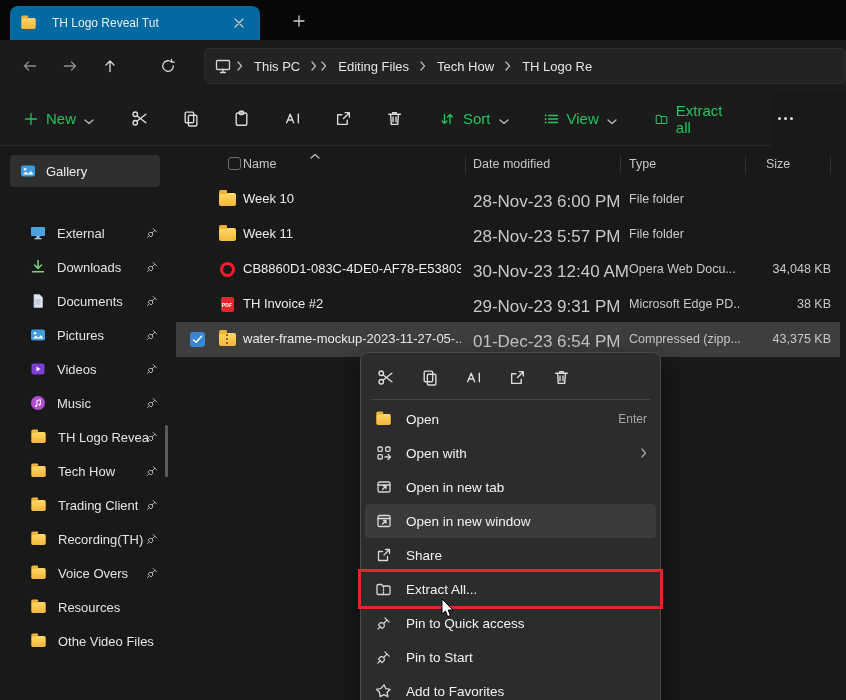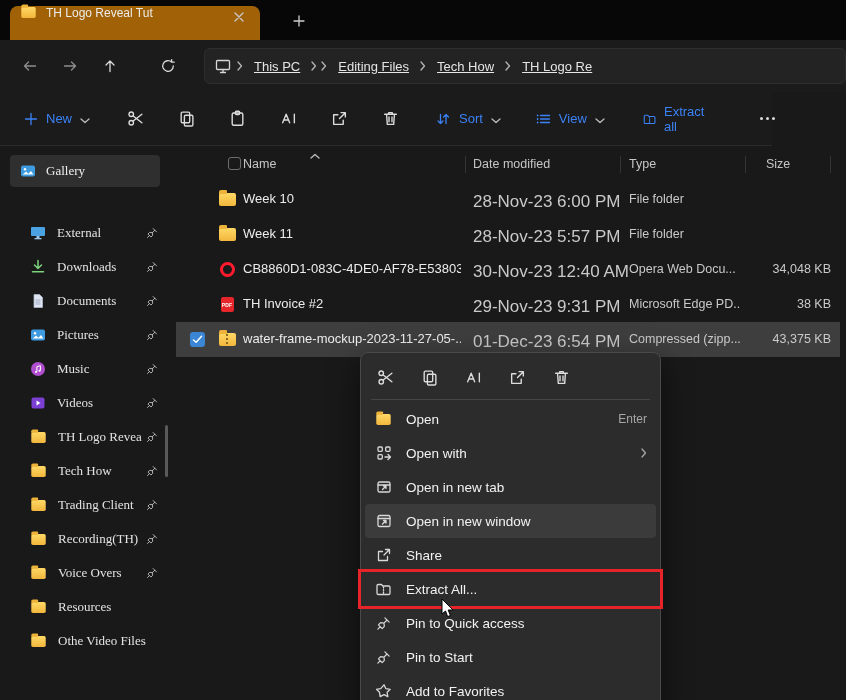--- a/index.html
+++ b/index.html
@@ -6,47 +6,47 @@
   html,body { background:#000; }
   body { font-family:"Liberation Sans","DejaVu Sans",sans-serif; }
   .win { position:relative; width:846px; height:700px; background:#191919; overflow:hidden; color:#e8e8e8; }
 
   
   svg.ic * { fill:none; stroke:currentColor; stroke-width:1.3; stroke-linecap:round; stroke-linejoin:round; }
   svg.ic .fl { fill:currentColor; stroke:none; }
 
   
   .titlebar { position:absolute; left:0; top:0; width:846px; height:40px; background:#070707; display:flex; align-items:flex-end; }
-  .tab { width:250px; height:34px; margin-left:10px; background:#a16207; border-radius:8px 8px 0 0; display:flex; align-items:flex-start; padding:0 10px; gap:9px; font-size:12px; color:#ececec; }
+  .tab { width:250px; height:34px; margin-left:10px; background:#0369a1; border-radius:8px 8px 0 0; display:flex; align-items:center; padding:0 10px; gap:15px; font-size:12px; color:#ececec; }
   .tab-title { flex:1; white-space:nowrap; overflow:hidden; }
   .tab-close { width:22px; height:22px; display:flex; align-items:center; justify-content:center; color:#c9c9c9; border-radius:4px; }
   .newtab { width:26px; height:26px; margin-left:26px; margin-bottom:6px; display:flex; align-items:center; justify-content:center; color:#cfcfcf; border-radius:4px; }
 
   
   .navrow { position:absolute; left:0; top:40px; width:846px; height:52px; background:#1b1b1b; display:flex; align-items:center; padding-left:10px; }
   .navbtn { width:40px; height:36px; display:flex; align-items:center; justify-content:center; border-radius:4px; }
   .navbtn.dim { color:#8f8f8f; }
   .navbtn.lit { color:#dadada; }
-  .crumbbar { flex:1; height:36px; margin-left:16px; background:#232323; border:1px solid #2e2e2e; border-radius:6px; display:flex; align-items:center; padding:0 10px; overflow:hidden; white-space:nowrap;text-decoration:underline; }
+  .crumbbar { flex:1; height:36px; margin-left:16px; background:#232323; border:1px solid #2e2e2e; border-radius:6px; display:flex; align-items:center; padding:0 10px; overflow:hidden; white-space:nowrap; }
   .crumb { font-size:13px; color:#e4e4e4; padding:4px 9px; border-radius:4px; }
   .crumb-sep { color:#b5b5b5; display:flex; align-items:center; padding:0 2px; }
   .crumb-pc-icon { color:#d6d6d6; display:flex; align-items:center; margin-right:4px; }
 
   
-  .toolbar { position:absolute; left:0; top:92px; width:772px; height:54px; background:#1b1b1b; border-bottom:1px solid #2b2b2b; display:flex; align-items:center; padding:0 14px; font-size:13px; color:#3b82f6; }
+  .toolbar { position:absolute; left:0; top:92px; width:772px; height:54px; background:#1b1b1b; border-bottom:1px solid #2b2b2b; display:flex; align-items:center; padding:0 14px; font-size:15px; color:#22c55e; }
   .tbtn { display:flex; align-items:center; gap:8px; padding:8px 10px; border-radius:4px; }
   .tbtn .chev { color:#bdbdbd; margin-top:2px; }
   .vsep { width:1px; height:22px; background:#3a3a3a; margin:0 8px; }
   .igrp { display:flex; gap:13px; }
   .tibtn { width:38px; height:34px; display:flex; align-items:center; justify-content:center; border-radius:4px; color:#dcdcdc; }
   .morebtn { display:flex; gap:3px; margin-left:34px; padding:10px 8px; border-radius:4px; }
   .morebtn i { width:3px; height:3px; border-radius:50%; background:#dcdcdc; }
 
   
-  .sidebar { position:absolute; left:0; top:147px; width:170px; height:553px;font-family:Liberation Serif, serif; }
+  .sidebar { position:absolute; left:0; top:147px; width:170px; height:553px; }
   .gallery { height:32px; margin:8px 10px 0 10px; background:#2f2f2f; border-radius:4px; display:flex; align-items:center; padding:0 10px; gap:10px; font-size:13px; color:#efefef; }
   .sidelist { margin-top:29px; }
   .side-item { height:34px; display:flex; align-items:center; padding:0 12px 0 30px; gap:11px; font-size:13px; color:#e3e3e3; position:relative; }
   .side-item .lbl { white-space:nowrap; overflow:hidden; }
   .pin { position:absolute; right:12px; color:#b4b4b4; display:flex; }
   .side-scroll { position:absolute; right:2px; top:278px; width:3px; height:52px; background:#5a5a5a; border-radius:2px; }
 
   
   .fold { width:17px; height:13px; background:linear-gradient(180deg,#ffd966,#f2b63c); border-radius:2px; position:relative; flex:0 0 auto; }
   .fold::before { content:""; position:absolute; top:-3px; left:0; width:8px; height:4px; background:#edb23a; border-radius:2px 1px 0 0; }
@@ -315,39 +315,39 @@
         <span class="lbl">Pictures</span>
         <span class="pin">
             <svg class="ic" width="12" height="12" viewBox="0 0 16 16">
               <path d="M9.5 2l4.5 4.5M11.8 4.3L8.5 7.6M8.5 7.6l-3.6-.5-2.3 2.3 4 4 2.3-2.3-.4-3.5M4.6 11.4L2 14"></path>
             </svg>
           </span>
       </div>
 
       <div class="side-item">
         <svg width="16" height="16" viewBox="0 0 16 16">
+            <rect x="1.5" y="2.5" width="13" height="11" rx="2" fill="#7b3fd4"></rect>
+            <path d="M6.5 5.5v5l4-2.5z" fill="#fff"></path>
+          </svg>
+        <span class="lbl">Videos</span>
+        <span class="pin">
+            <svg class="ic" width="12" height="12" viewBox="0 0 16 16">
+              <path d="M9.5 2l4.5 4.5M11.8 4.3L8.5 7.6M8.5 7.6l-3.6-.5-2.3 2.3 4 4 2.3-2.3-.4-3.5M4.6 11.4L2 14"></path>
+            </svg>
+          </span>
+      </div>
+
+      <div class="side-item">
+        <svg width="16" height="16" viewBox="0 0 16 16">
             <circle cx="8" cy="8" r="7" fill="#b04ecf"></circle>
             <path d="M6.9 10.8V5.6l3.5-.9v5" stroke="#fff" stroke-width="1" fill="none"></path>
             <circle cx="6" cy="10.9" r="1" fill="#fff"></circle>
             <circle cx="9.5" cy="9.8" r="1" fill="#fff"></circle>
           </svg>
         <span class="lbl">Music</span>
-        <span class="pin">
-            <svg class="ic" width="12" height="12" viewBox="0 0 16 16">
-              <path d="M9.5 2l4.5 4.5M11.8 4.3L8.5 7.6M8.5 7.6l-3.6-.5-2.3 2.3 4 4 2.3-2.3-.4-3.5M4.6 11.4L2 14"></path>
-            </svg>
-          </span>
-      </div>
-
-      <div class="side-item">
-        <svg width="16" height="16" viewBox="0 0 16 16">
-            <rect x="1.5" y="2.5" width="13" height="11" rx="2" fill="#7b3fd4"></rect>
-            <path d="M6.5 5.5v5l4-2.5z" fill="#fff"></path>
-          </svg>
-        <span class="lbl">Videos</span>
         <span class="pin">
             <svg class="ic" width="12" height="12" viewBox="0 0 16 16">
               <path d="M9.5 2l4.5 4.5M11.8 4.3L8.5 7.6M8.5 7.6l-3.6-.5-2.3 2.3 4 4 2.3-2.3-.4-3.5M4.6 11.4L2 14"></path>
             </svg>
           </span>
       </div>
 
       <div class="side-item">
         <span class="fold sm"></span>
         <span class="lbl">TH Logo Revea</span>

